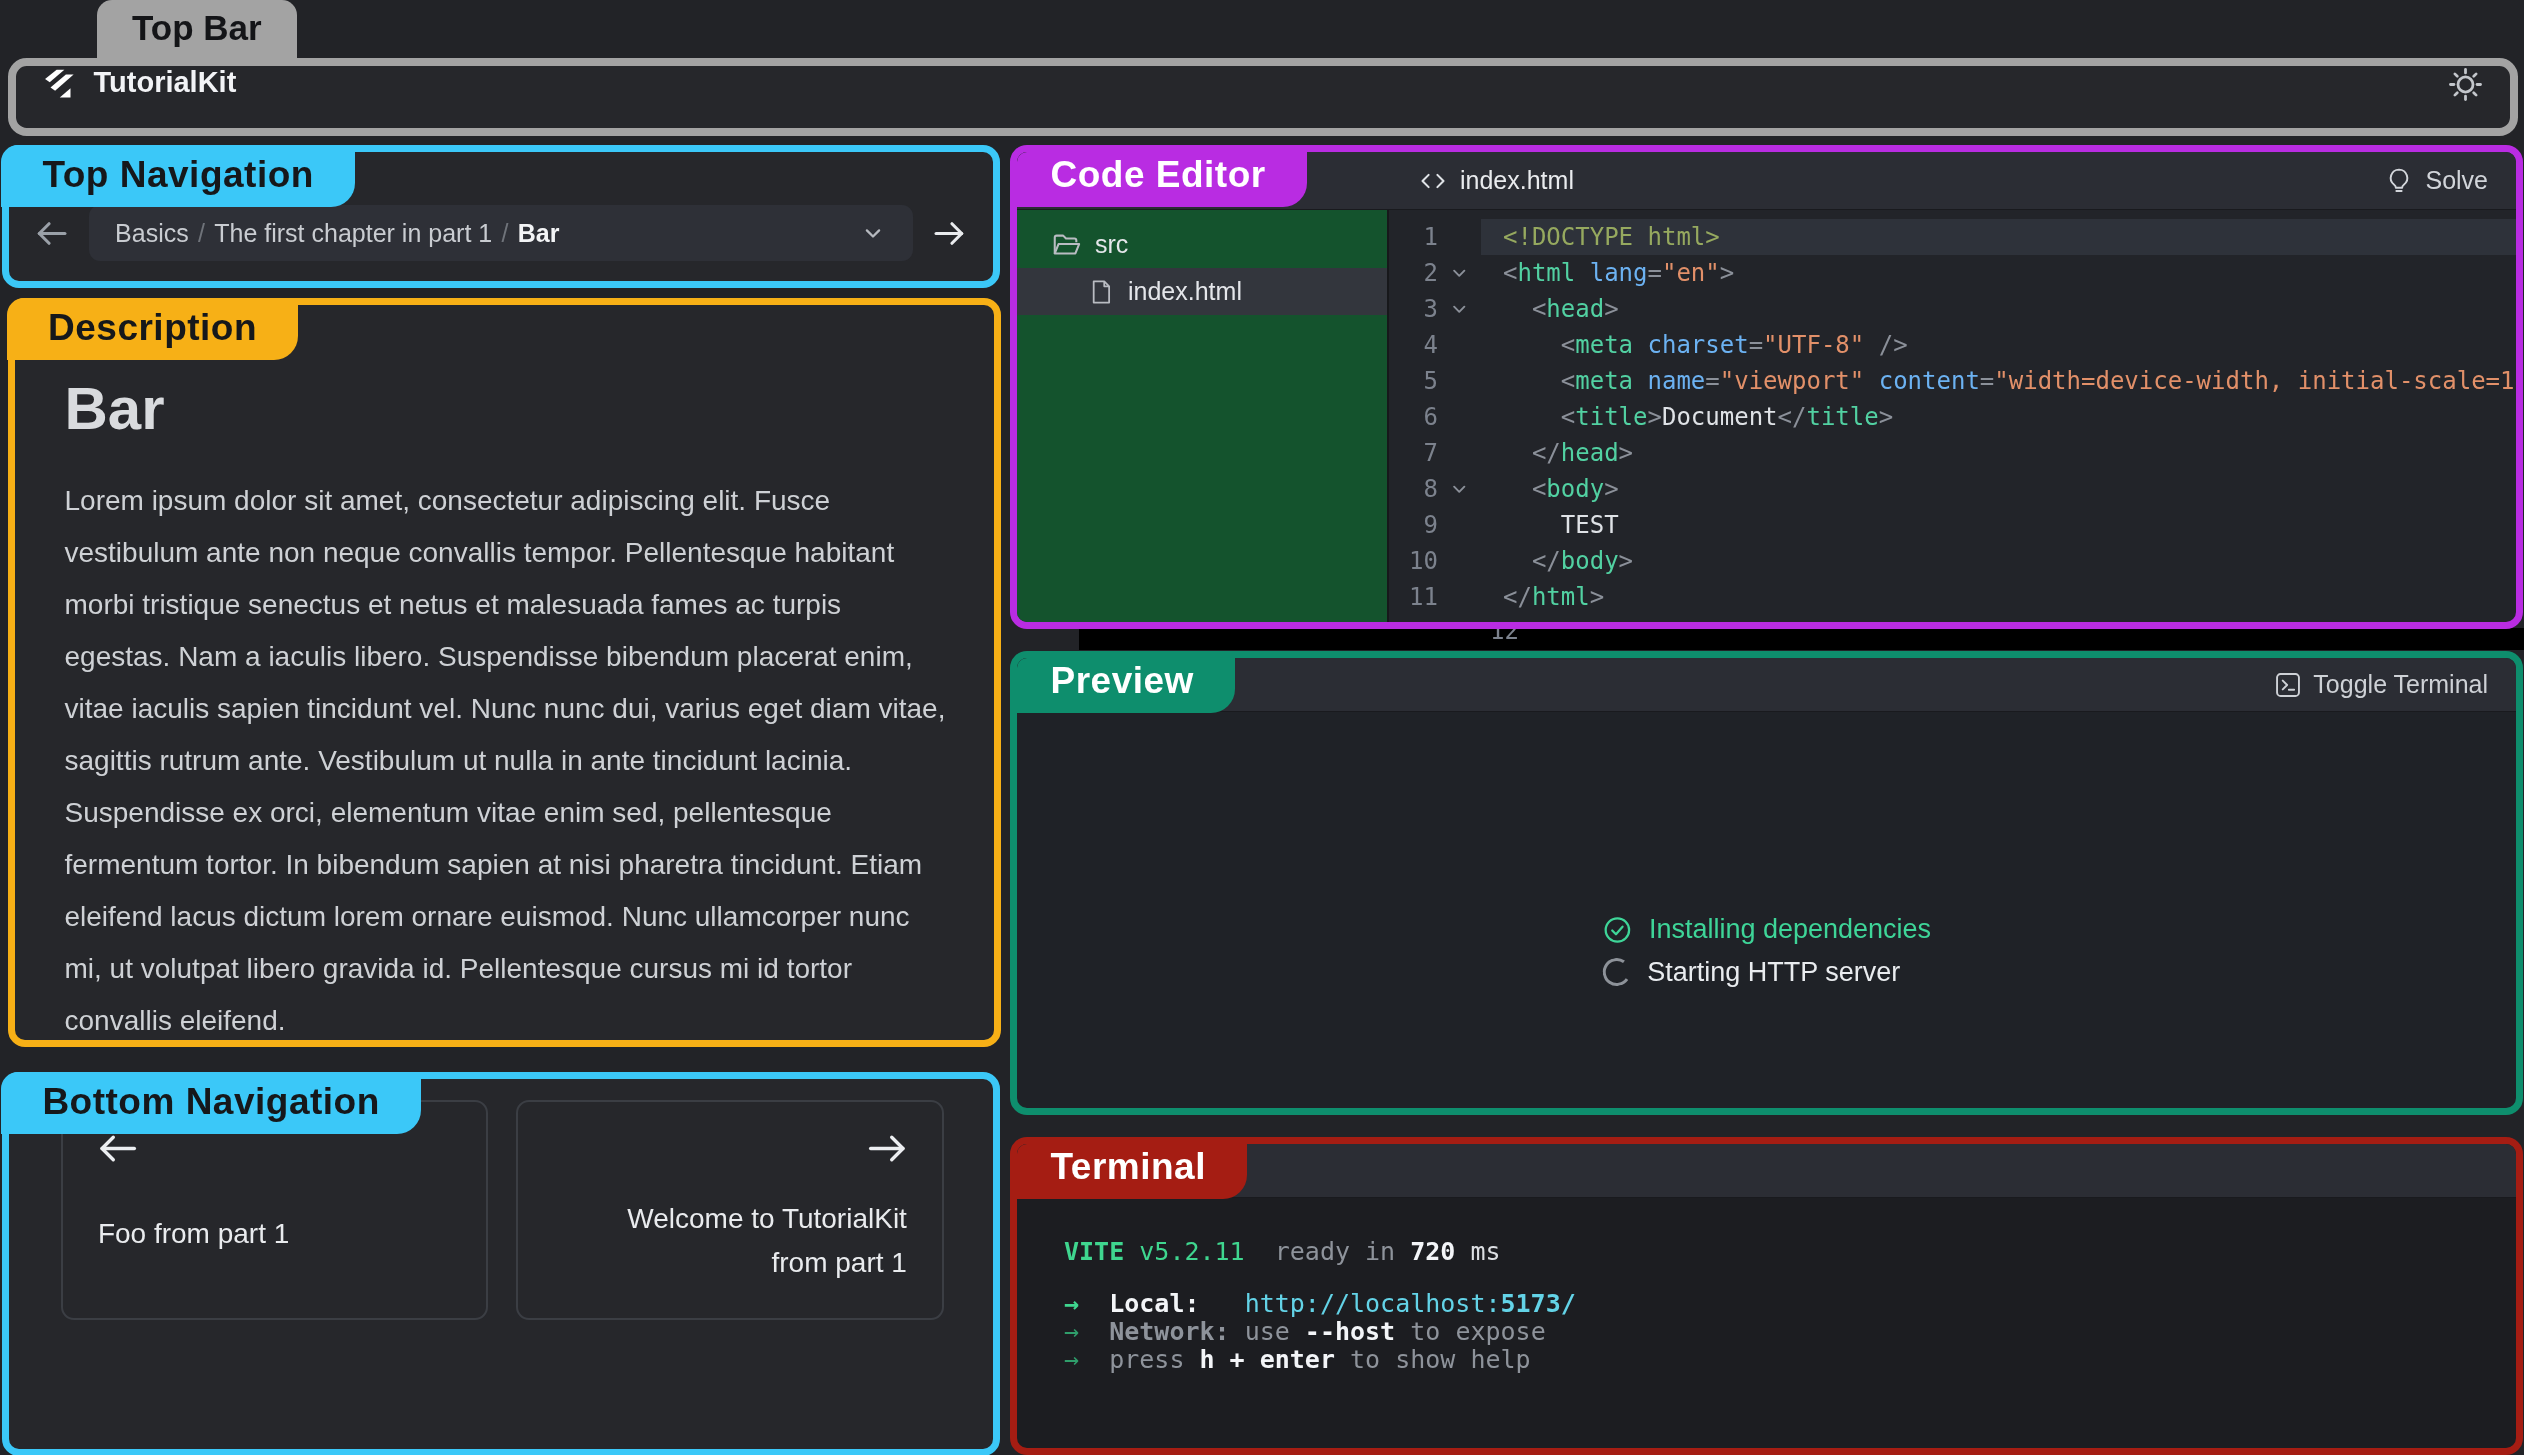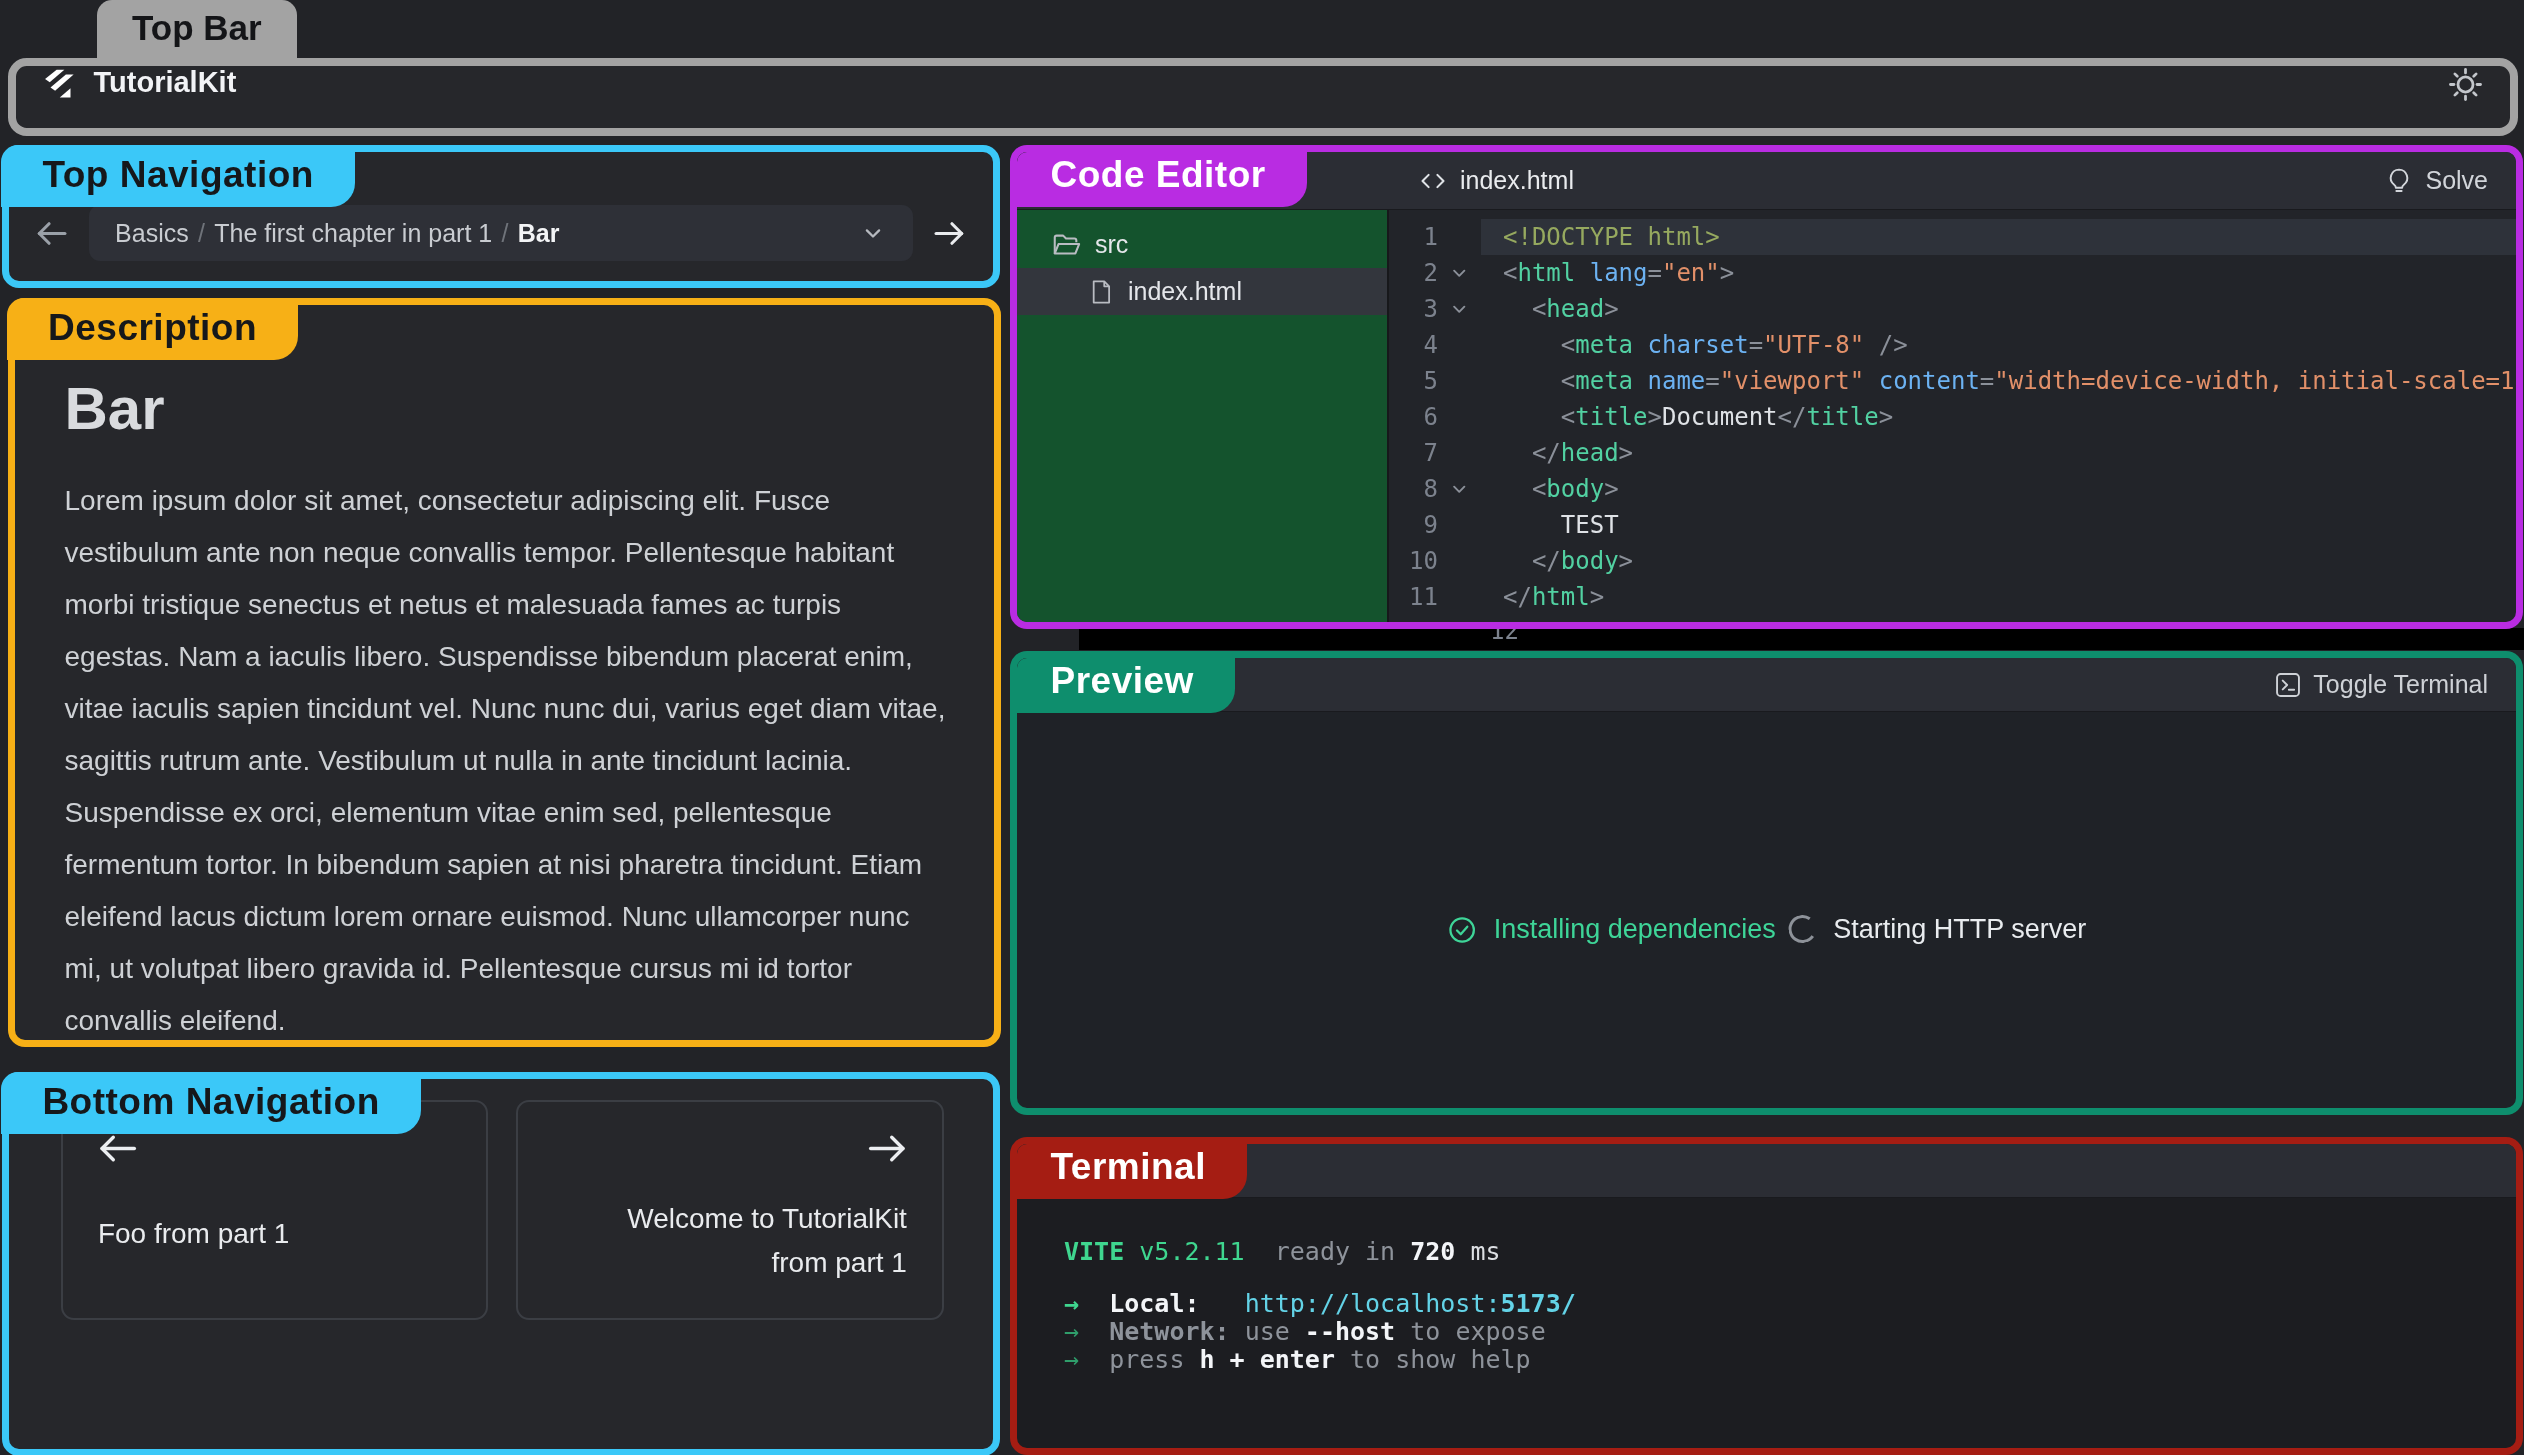--- a/index.html
+++ b/index.html
@@ -109,21 +109,21 @@
   .tok-punc{color:var(--code_punc)}
   .tok-plain{color:var(--code_plain)}
   .gap-editor{position:absolute;left:1079px;top:628px;width:1498px;height:22.4px;background:#000000;z-index:1;overflow:hidden}
   .gap-num{margin-top:-11.2px;margin-left:411px;font-family:"DejaVu Sans Mono",monospace;font-size:24px;color:var(--code_linenum)}
 
   
   #r-preview{left:1010px;top:651px;width:1513px;height:464px;background:#1f2227;overflow:hidden;display:flex;flex-direction:column}
   .pv-header{height:53px;min-height:53px;background:#2b2d34;border-bottom:1.9px solid #191a1e;display:flex;align-items:center}
   .toggle-term{margin-left:auto;margin-right:28px;display:flex;align-items:center;gap:11.2px;color:#ced1d6;font-size:25px;cursor:pointer}
   .pv-content{flex:1;position:relative}
-  .status-block{position:absolute;left:50%;top:202px;transform:translateX(-50%);display:flex;flex-direction:row;gap:12px}
+  .status-block{position:absolute;left:50%;top:202px;transform:translateX(-50%);display:flex;flex-direction:column;gap:12px}
   .status-row{display:flex;align-items:center;gap:17px;font-size:27px}
   .status-row.done{color:var(--status_green)}
   .status-row.pending{color:var(--status_white)}
   .spinner{width:22.4px;height:22.4px;border-radius:50%;border:3.3px solid var(--spinner_gray);border-top-color:transparent;transform:rotate(80deg)}
 
   
   #r-terminal{left:1010px;top:1137px;width:1513px;height:318px;background:#1c1d21;overflow:hidden;display:flex;flex-direction:column}
   .tm-header{height:53px;min-height:53px;background:#2b2d34;border-bottom:1.9px solid #191a1e}
   .tm-body{flex:1;padding:39px 0 0 47px;font-family:"DejaVu Sans Mono",monospace;font-size:25px}
   .t-row{height:28px;white-space:pre}

